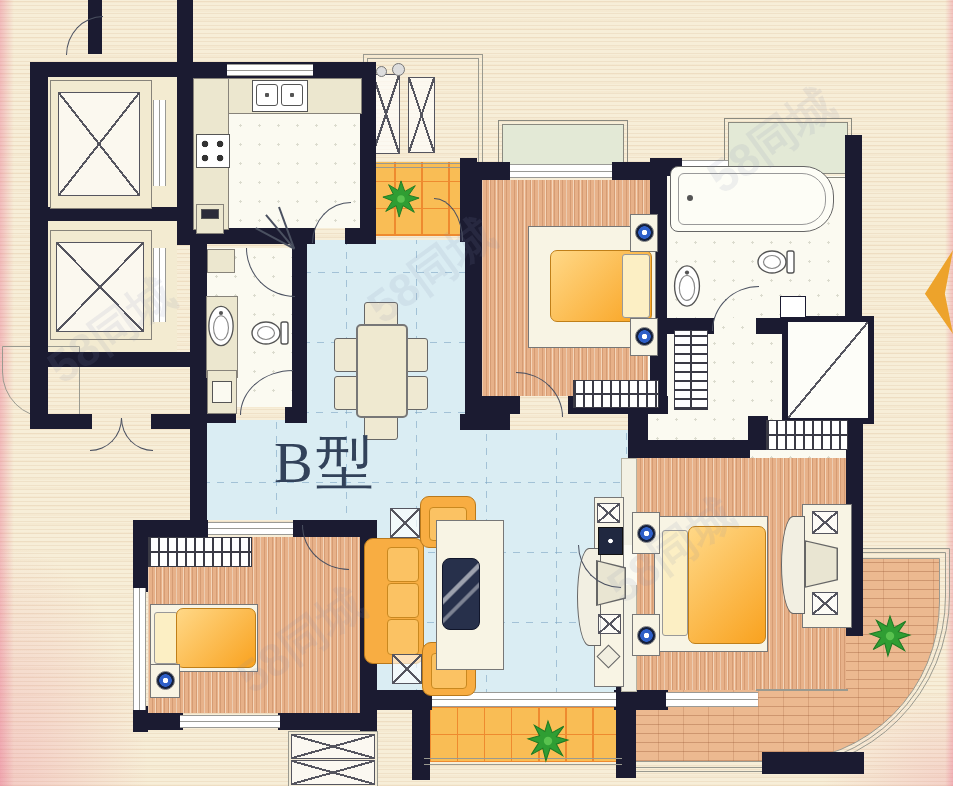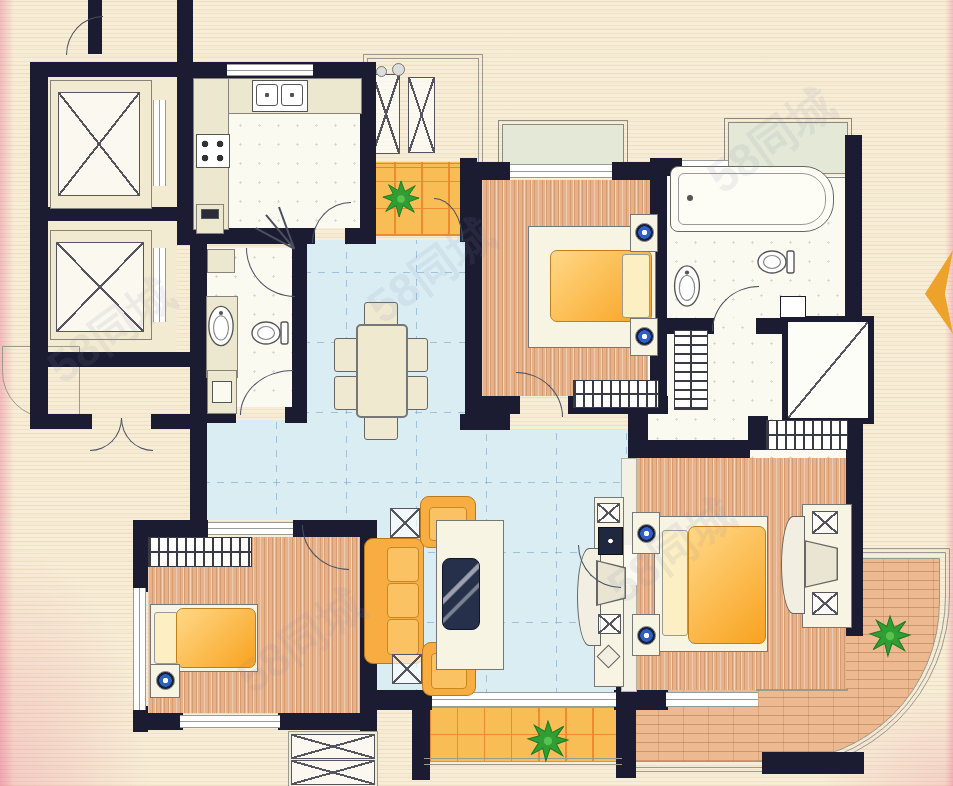--- a/index.html
+++ b/index.html
@@ -353,20 +353,21 @@
     </svg>
   <svg class="abs" style="left:526px;top:718px;" width="44" height="46">
       <use href="#sym-plant"></use>
     </svg>
   <svg class="abs" style="left:868px;top:614px;" width="44" height="44">
       <use href="#sym-plant"></use>
     </svg>
 
   <div class="abs northarrow" style="left:916px;top:250px;width:37px;height:84px;"></div>
 
+  <div class="abs type-label" style="left:274px;top:424px;">B型</div>
 
   <div class="abs wm" style="left:40px;top:300px;">58同城</div>
   <div class="abs wm" style="left:360px;top:240px;">58同城</div>
   <div class="abs wm" style="left:600px;top:520px;">58同城</div>
   <div class="abs wm" style="left:230px;top:610px;">58同城</div>
   <div class="abs wm" style="left:700px;top:110px;">58同城</div>
 
 </div>
 
 </body></html>

